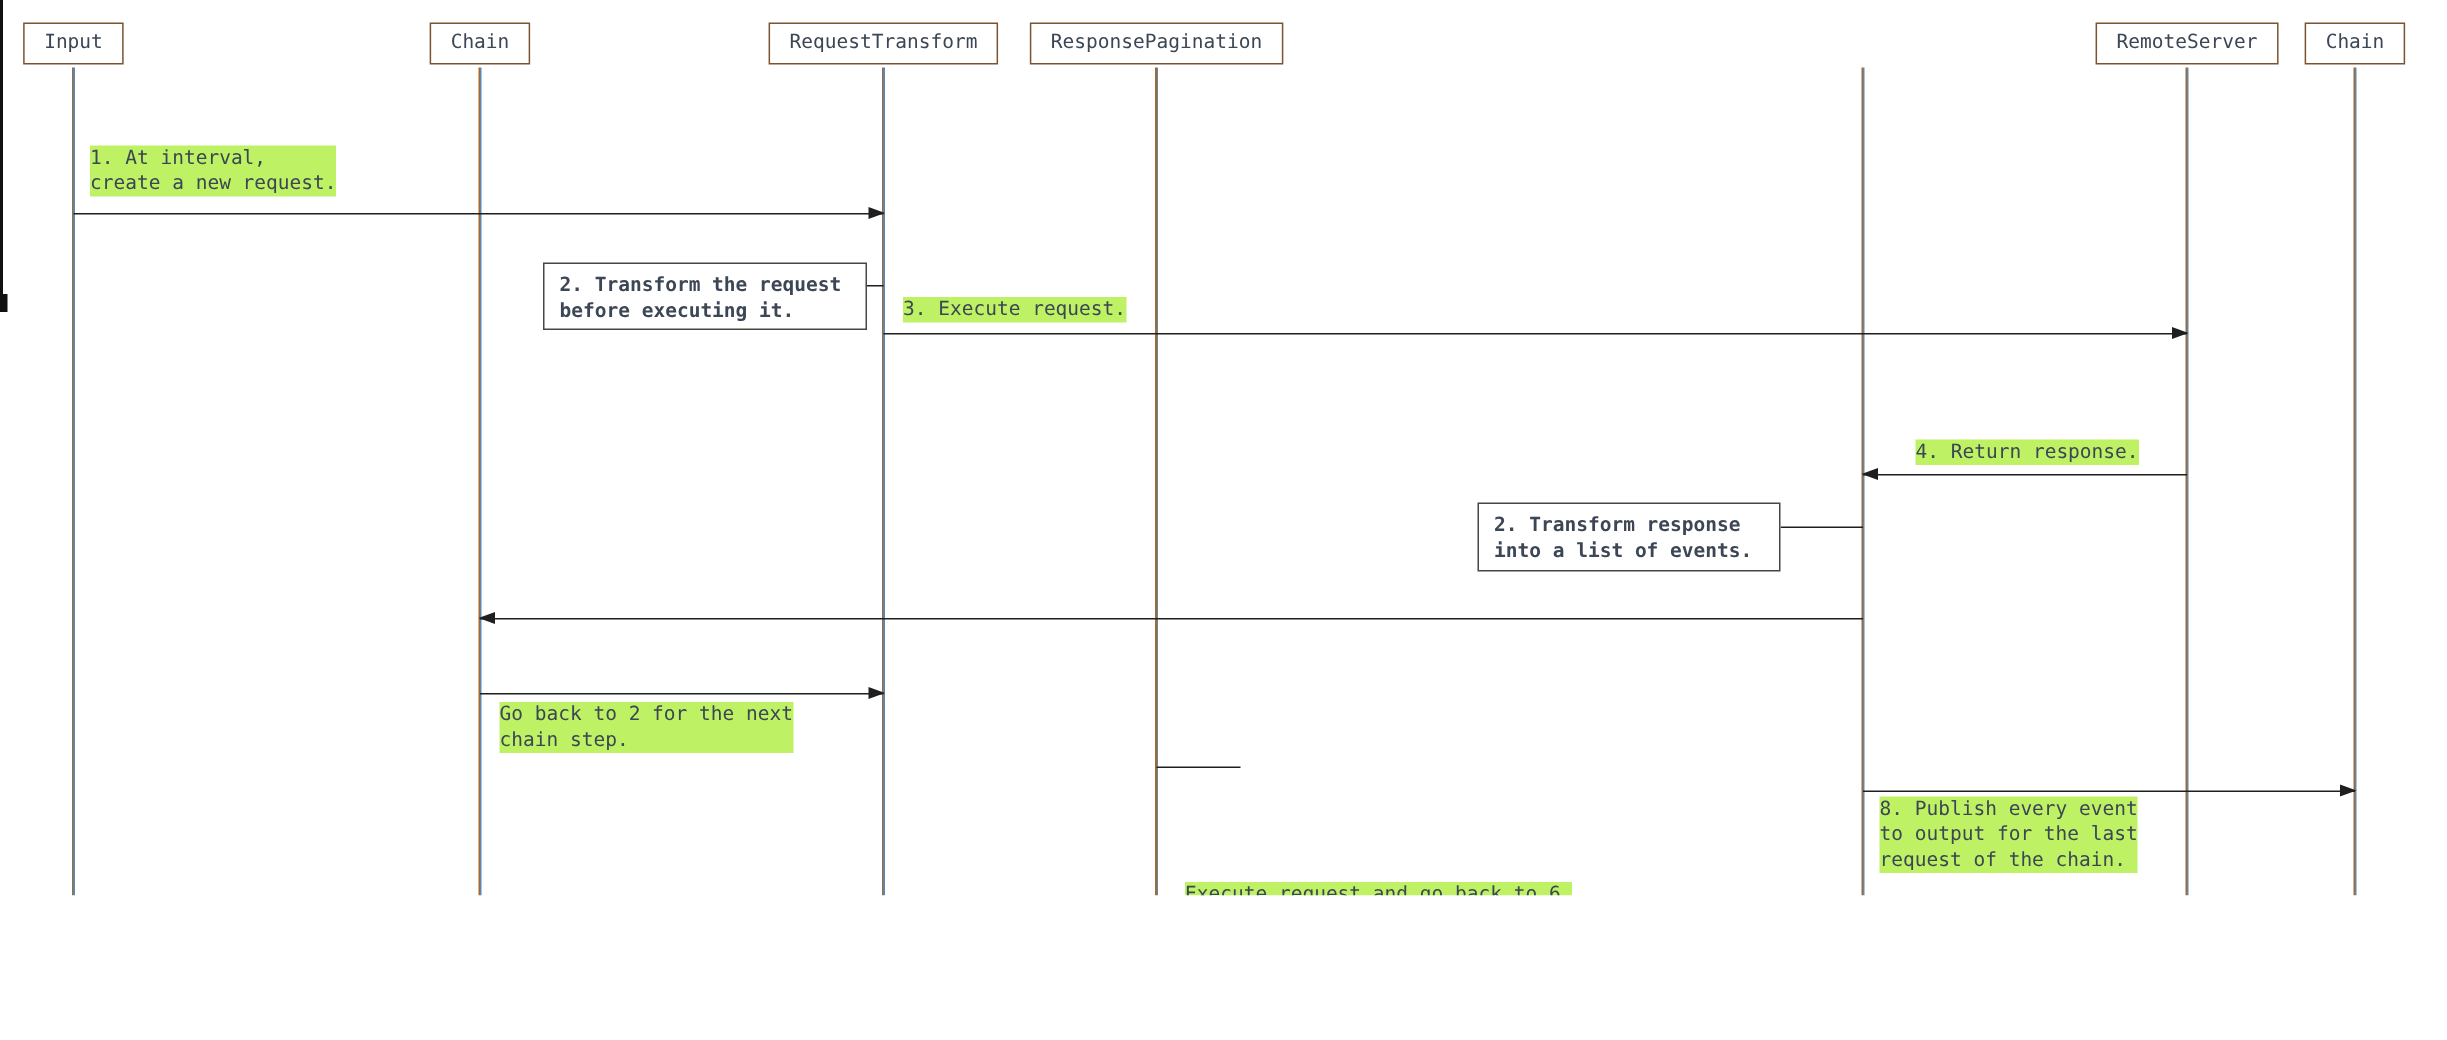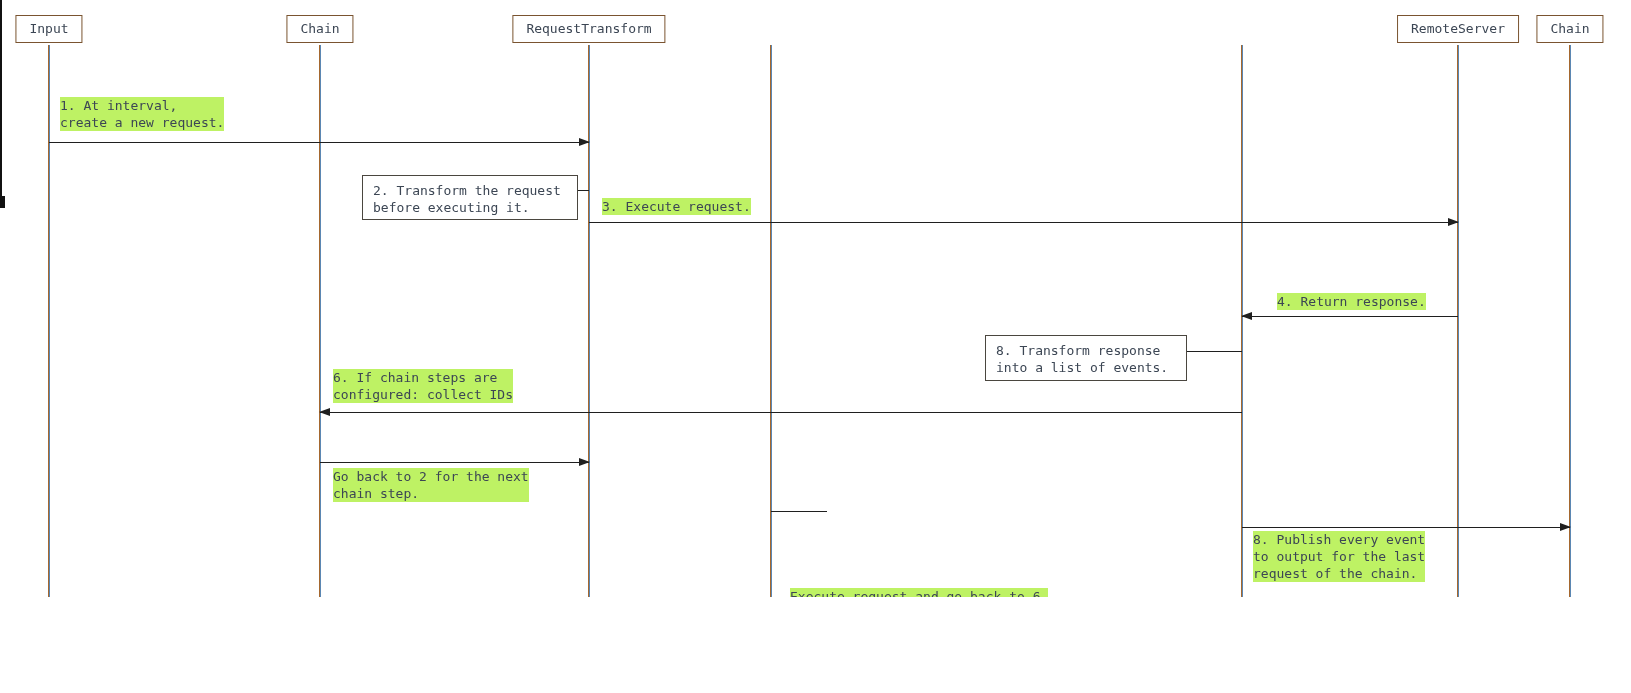--- a/index.html
+++ b/index.html
@@ -62,20 +62,21 @@
   }
   .note-box{
     position:absolute;
     border:1px solid #4a463f;
     background:#ffffff;
     padding:6px 8px 0 10px;
     line-height:17px;
     white-space:pre-line;
     box-sizing:border-box;
     z-index:3;
+    font-weight:bold;
   }
   .connector{
     position:absolute;
     height:1px;
     background:#1f1f1f;
     z-index:2;
   }
   .edge-line{
     position:absolute;
     background:#111111;
@@ -96,43 +97,42 @@
   <div class="lifeline" style="left:320px"></div>
   <div class="lifeline" style="left:589px"></div>
   <div class="lifeline" style="left:771px"></div>
   <div class="lifeline" style="left:1242px"></div>
   <div class="lifeline" style="left:1458px"></div>
   <div class="lifeline" style="left:1570px"></div>
 
   <div class="actor-box" style="left:49px">Input</div>
   <div class="actor-box" style="left:320px">Chain</div>
   <div class="actor-box" style="left:589px">RequestTransform</div>
+  <div class="actor-box" style="left:771px">ResponsePagination</div>
   <div class="actor-box" style="left:1458px">RemoteServer</div>
   <div class="actor-box" style="left:1570px">Chain</div>
 
   <div class="msg-label" style="left:60px;top:97px">1. At interval,
 create a new request.</div>
   <div class="msg-line arr-r" style="left:49px;top:142px;width:540px"></div>
 
   <div class="note-box" style="left:362px;top:175px;width:216px;height:45px">2. Transform the request
 before executing it.</div>
   <div class="connector" style="left:577px;top:190px;width:12px"></div>
 
   <div class="msg-label" style="left:602px;top:198px">3. Execute request.</div>
   <div class="msg-line arr-r" style="left:589px;top:222px;width:869px"></div>
 
   <div class="msg-label" style="left:1277px;top:293px">4. Return response.</div>
   <div class="msg-line arr-l" style="left:1242px;top:316px;width:216px"></div>
 
-  <div class="note-box" style="left:985px;top:335px;width:202px;height:46px">8. Transform response
+  <div class="note-box" style="left:985px;top:335px;width:202px;height:46px">2. Transform response
 into a list of events.</div>
   <div class="connector" style="left:1187px;top:351px;width:55px"></div>
 
-  <div class="msg-label" style="left:333px;top:369px">6. If chain steps are
-configured: collect IDs</div>
   <div class="msg-line arr-l" style="left:320px;top:412px;width:922px"></div>
 
   <div class="msg-line arr-r" style="left:320px;top:462px;width:269px"></div>
   <div class="msg-label" style="left:333px;top:468px">Go back to 2 for the next
 chain step.</div>
 
   <div class="connector" style="left:771px;top:511px;width:56px"></div>
 
   <div class="msg-line arr-r" style="left:1242px;top:527px;width:328px"></div>
   <div class="msg-label" style="left:1253px;top:531px">8. Publish every event

